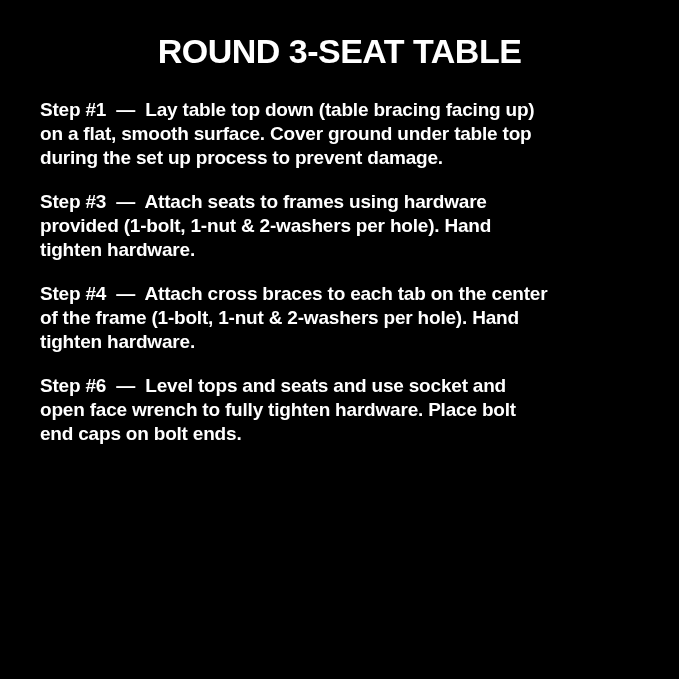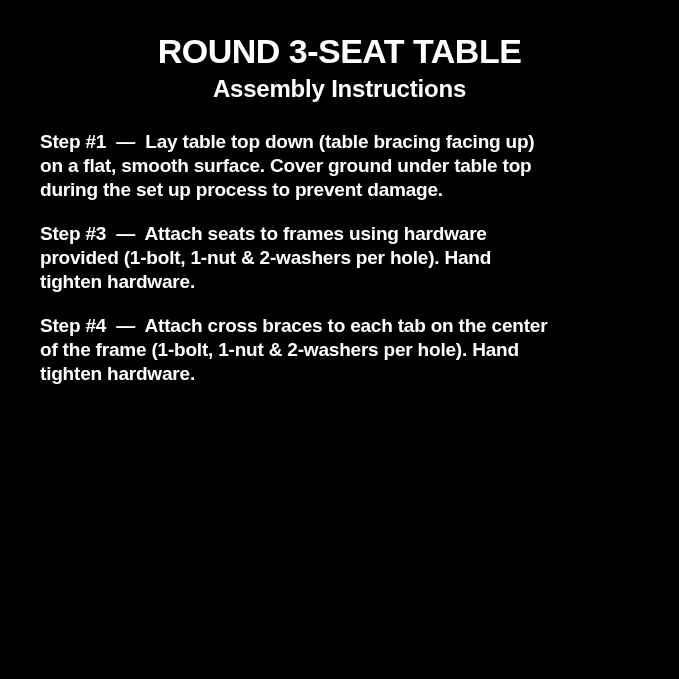--- a/index.html
+++ b/index.html
@@ -45,26 +45,28 @@
     letter-spacing: -0.2px;
     margin: 0 0 20px 0;
     white-space: pre-wrap;
   }
 </style>
 </head>
 <body>
 
 <div class="page">
   <h1 class="title">ROUND 3-SEAT TABLE</h1>
-  <h2 class="subtitle">Assembly Instructions</h2>
 
   <div class="steps">
     <p class="step">Step #1  —  Lay table top down (table bracing facing up)
 on a flat, smooth surface. Cover ground under table top
 during the set up process to prevent damage.</p>
     <p class="step">Step #3  —  Attach seats to frames using hardware
 provided (1-bolt, 1-nut &amp; 2-washers per hole). Hand
 tighten hardware.</p>
     <p class="step">Step #4  —  Attach cross braces to each tab on the center
 of the frame (1-bolt, 1-nut &amp; 2-washers per hole). Hand
 tighten hardware.</p>
+    <p class="step">Step #6  —  Level tops and seats and use socket and
+open face wrench to fully tighten hardware. Place bolt
+end caps on bolt ends.</p>
   </div>
 </div>
 
 </body></html>

